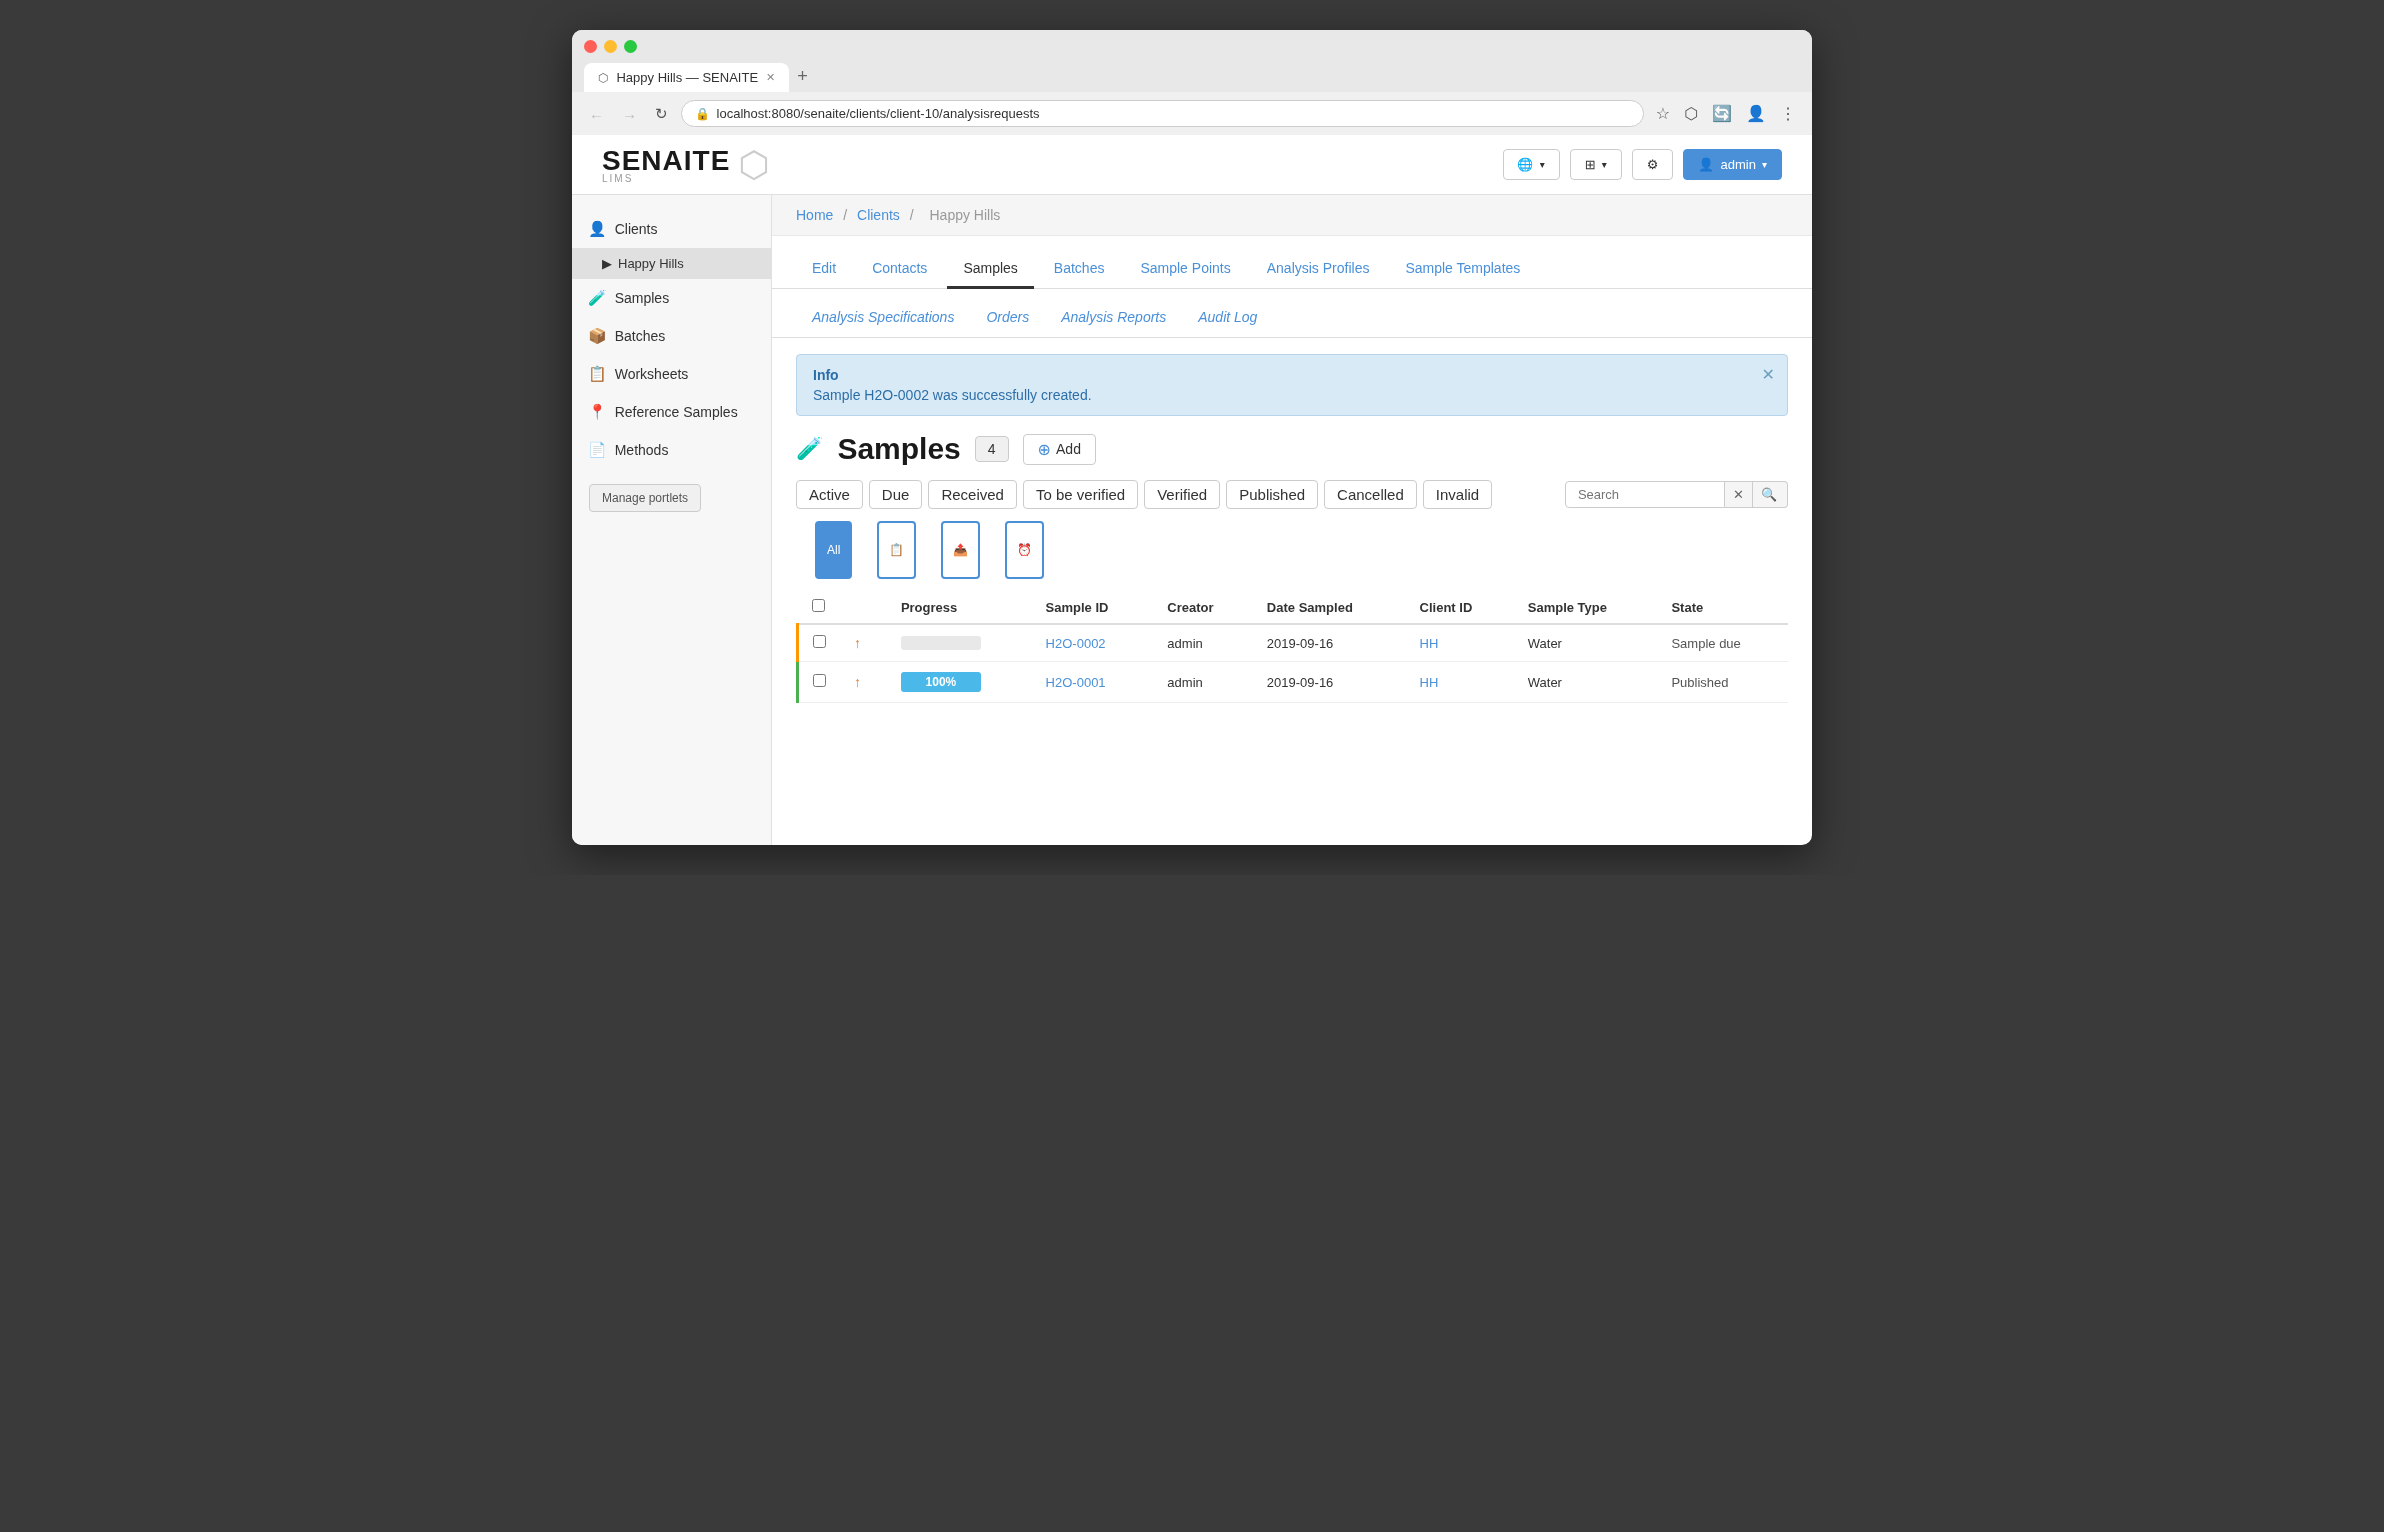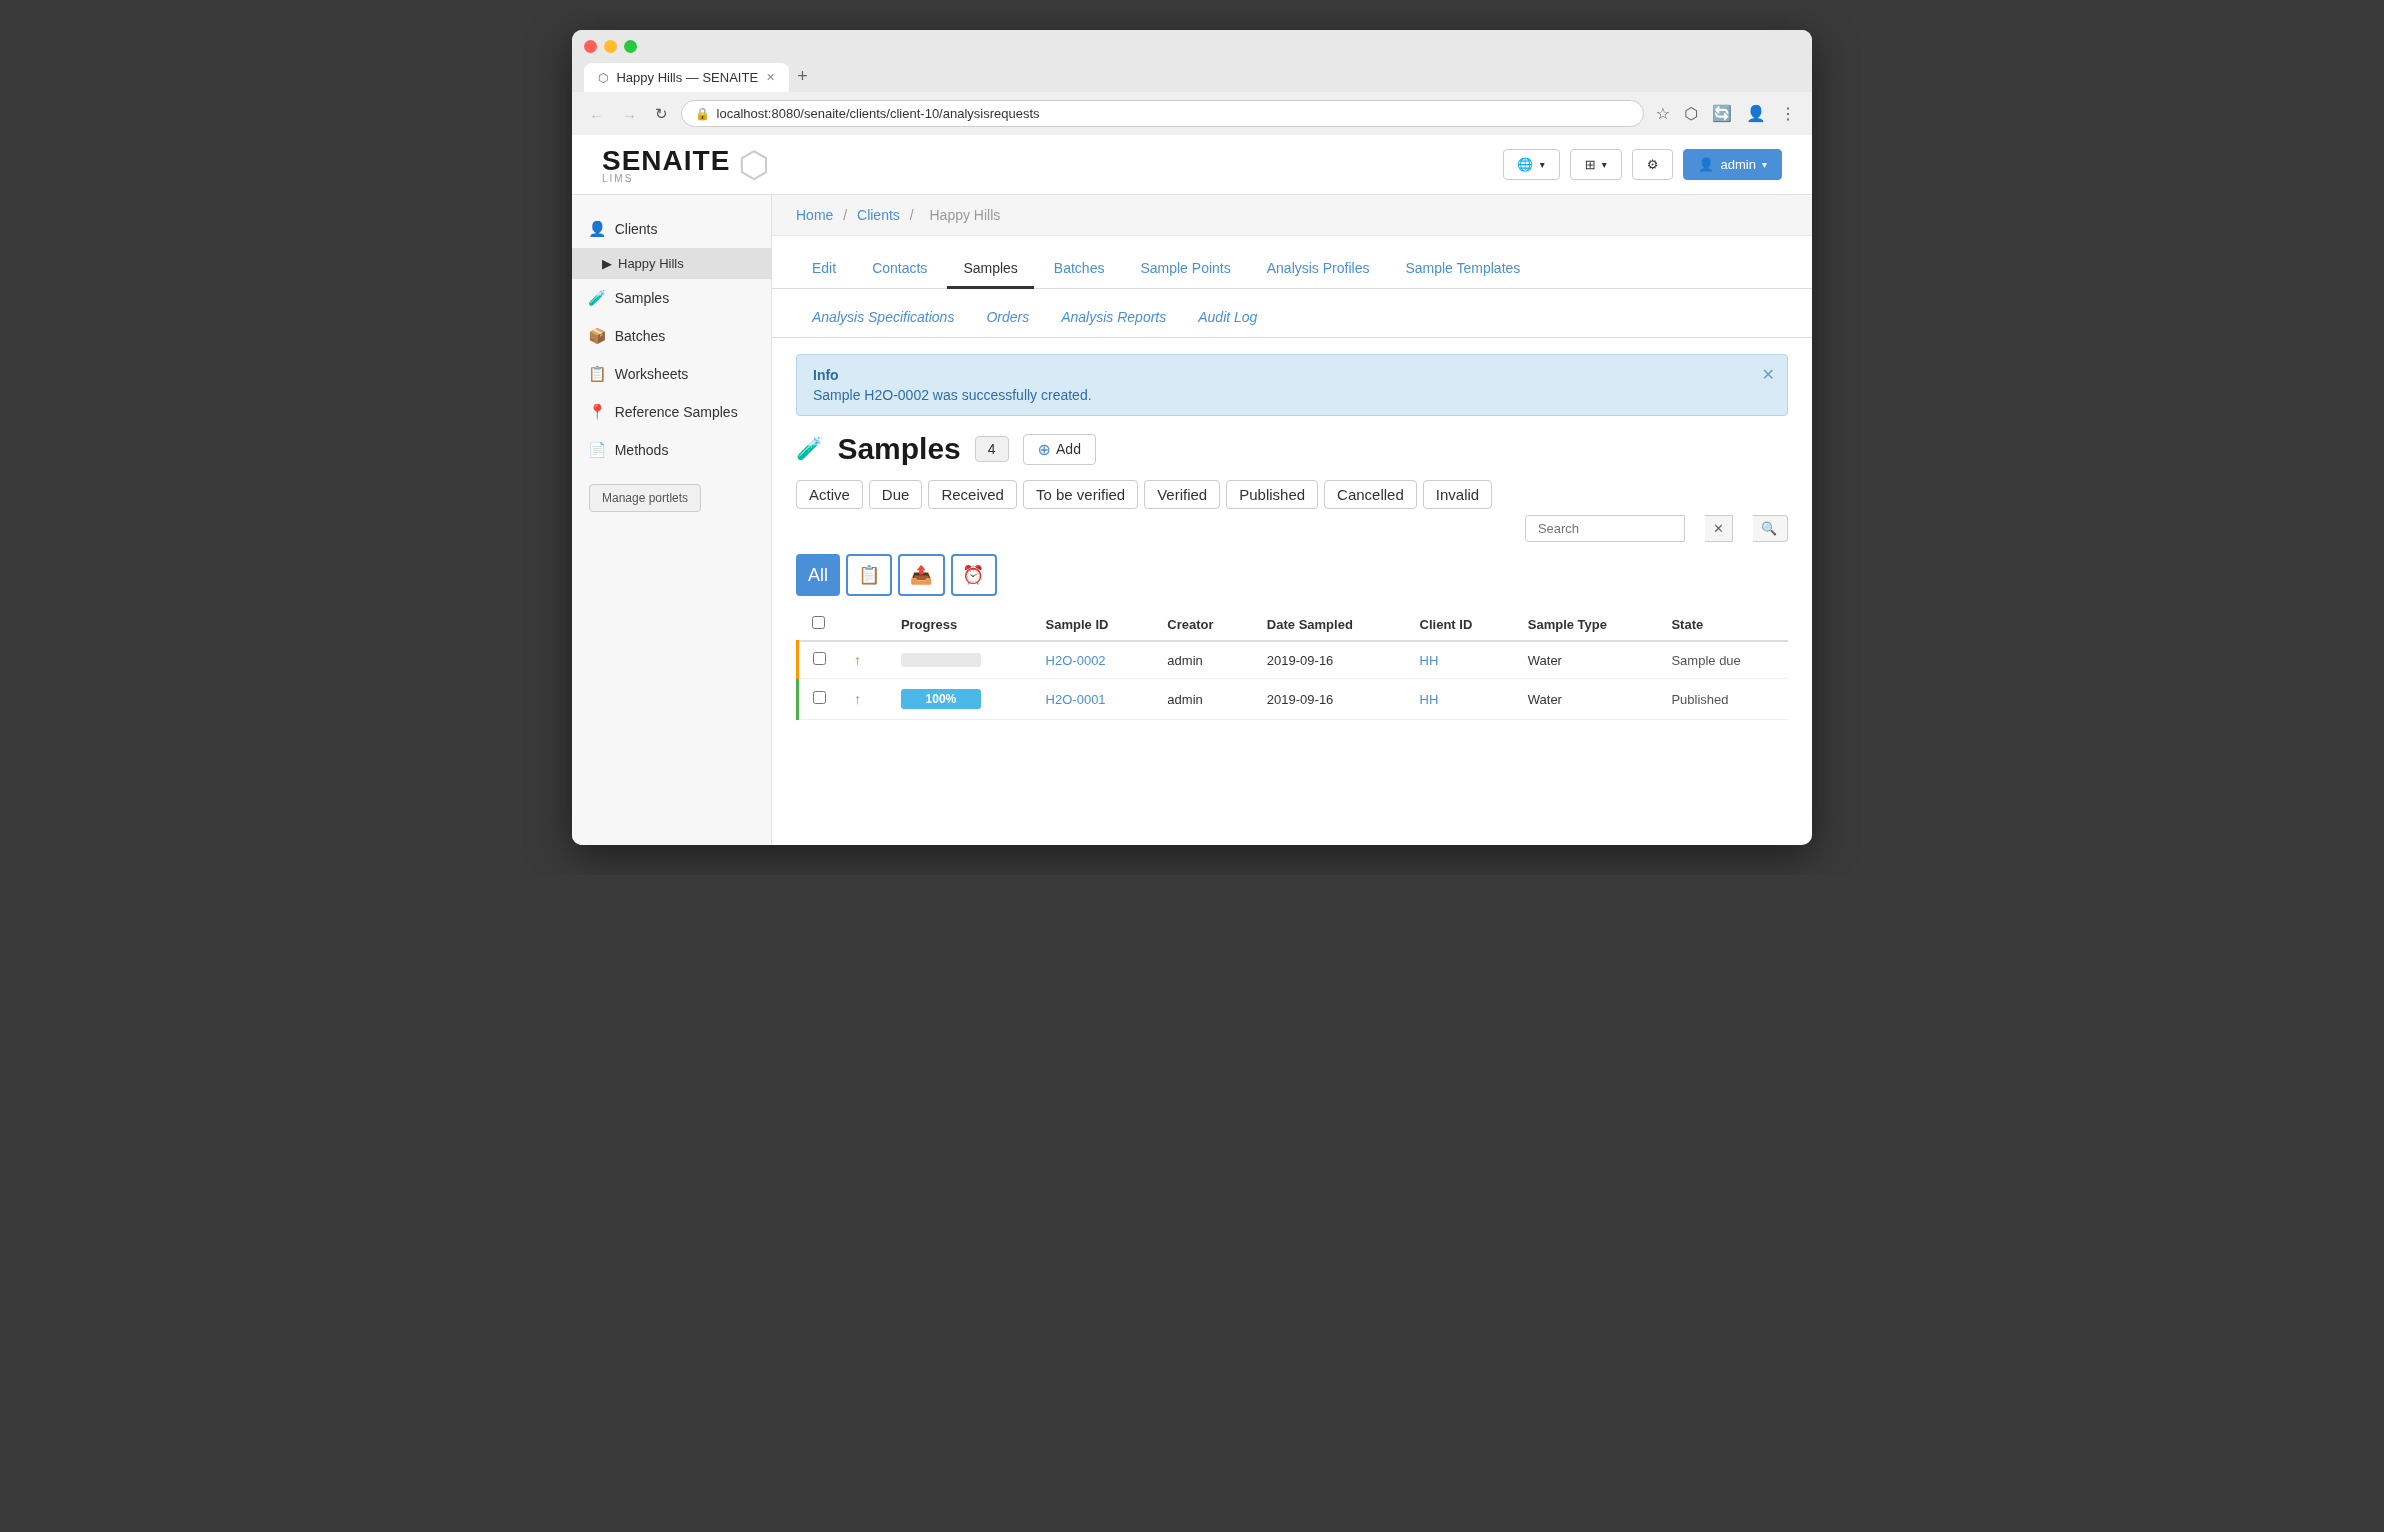--- a/index.html
+++ b/index.html
@@ -267,21 +267,21 @@
       border-radius: 4px;
       background: #fff;
       padding: 5px 12px;
       cursor: pointer;
       font-size: 15px;
       color: #333;
     }
     .search-area {
       margin-left: auto;
       display: flex;
-      gap: 20px;
+      gap: 0;
       padding-left: 40px;
     }
     .search-input {
       border: 1px solid #ccc;
       border-radius: 4px 0 0 4px;
       padding: 5px 12px;
       font-size: 13px;
       width: 160px;
       outline: none;
     }
@@ -308,24 +308,25 @@
     .action-bar {
       padding: 0 24px;
       display: flex;
       gap: 6px;
       margin-bottom: 12px;
     }
     .action-icon-btn {
       border: 2px solid #4a90d9;
       border-radius: 4px;
       background: #fff;
-      padding: 8px 10px;
-      cursor: pointer;
-      font-size: 18px;
+      padding: 20px 10px;
+      cursor: pointer;
+      font-size: 12px;
       color: #4a90d9;
+      margin-left: 19px;
     }
     .action-icon-btn.active-action { background: #4a90d9; color: #fff; }
 
     
     .samples-table {
       width: 100%;
       border-collapse: collapse;
       margin: 0 0 10px;
     }
     .samples-table thead tr {

